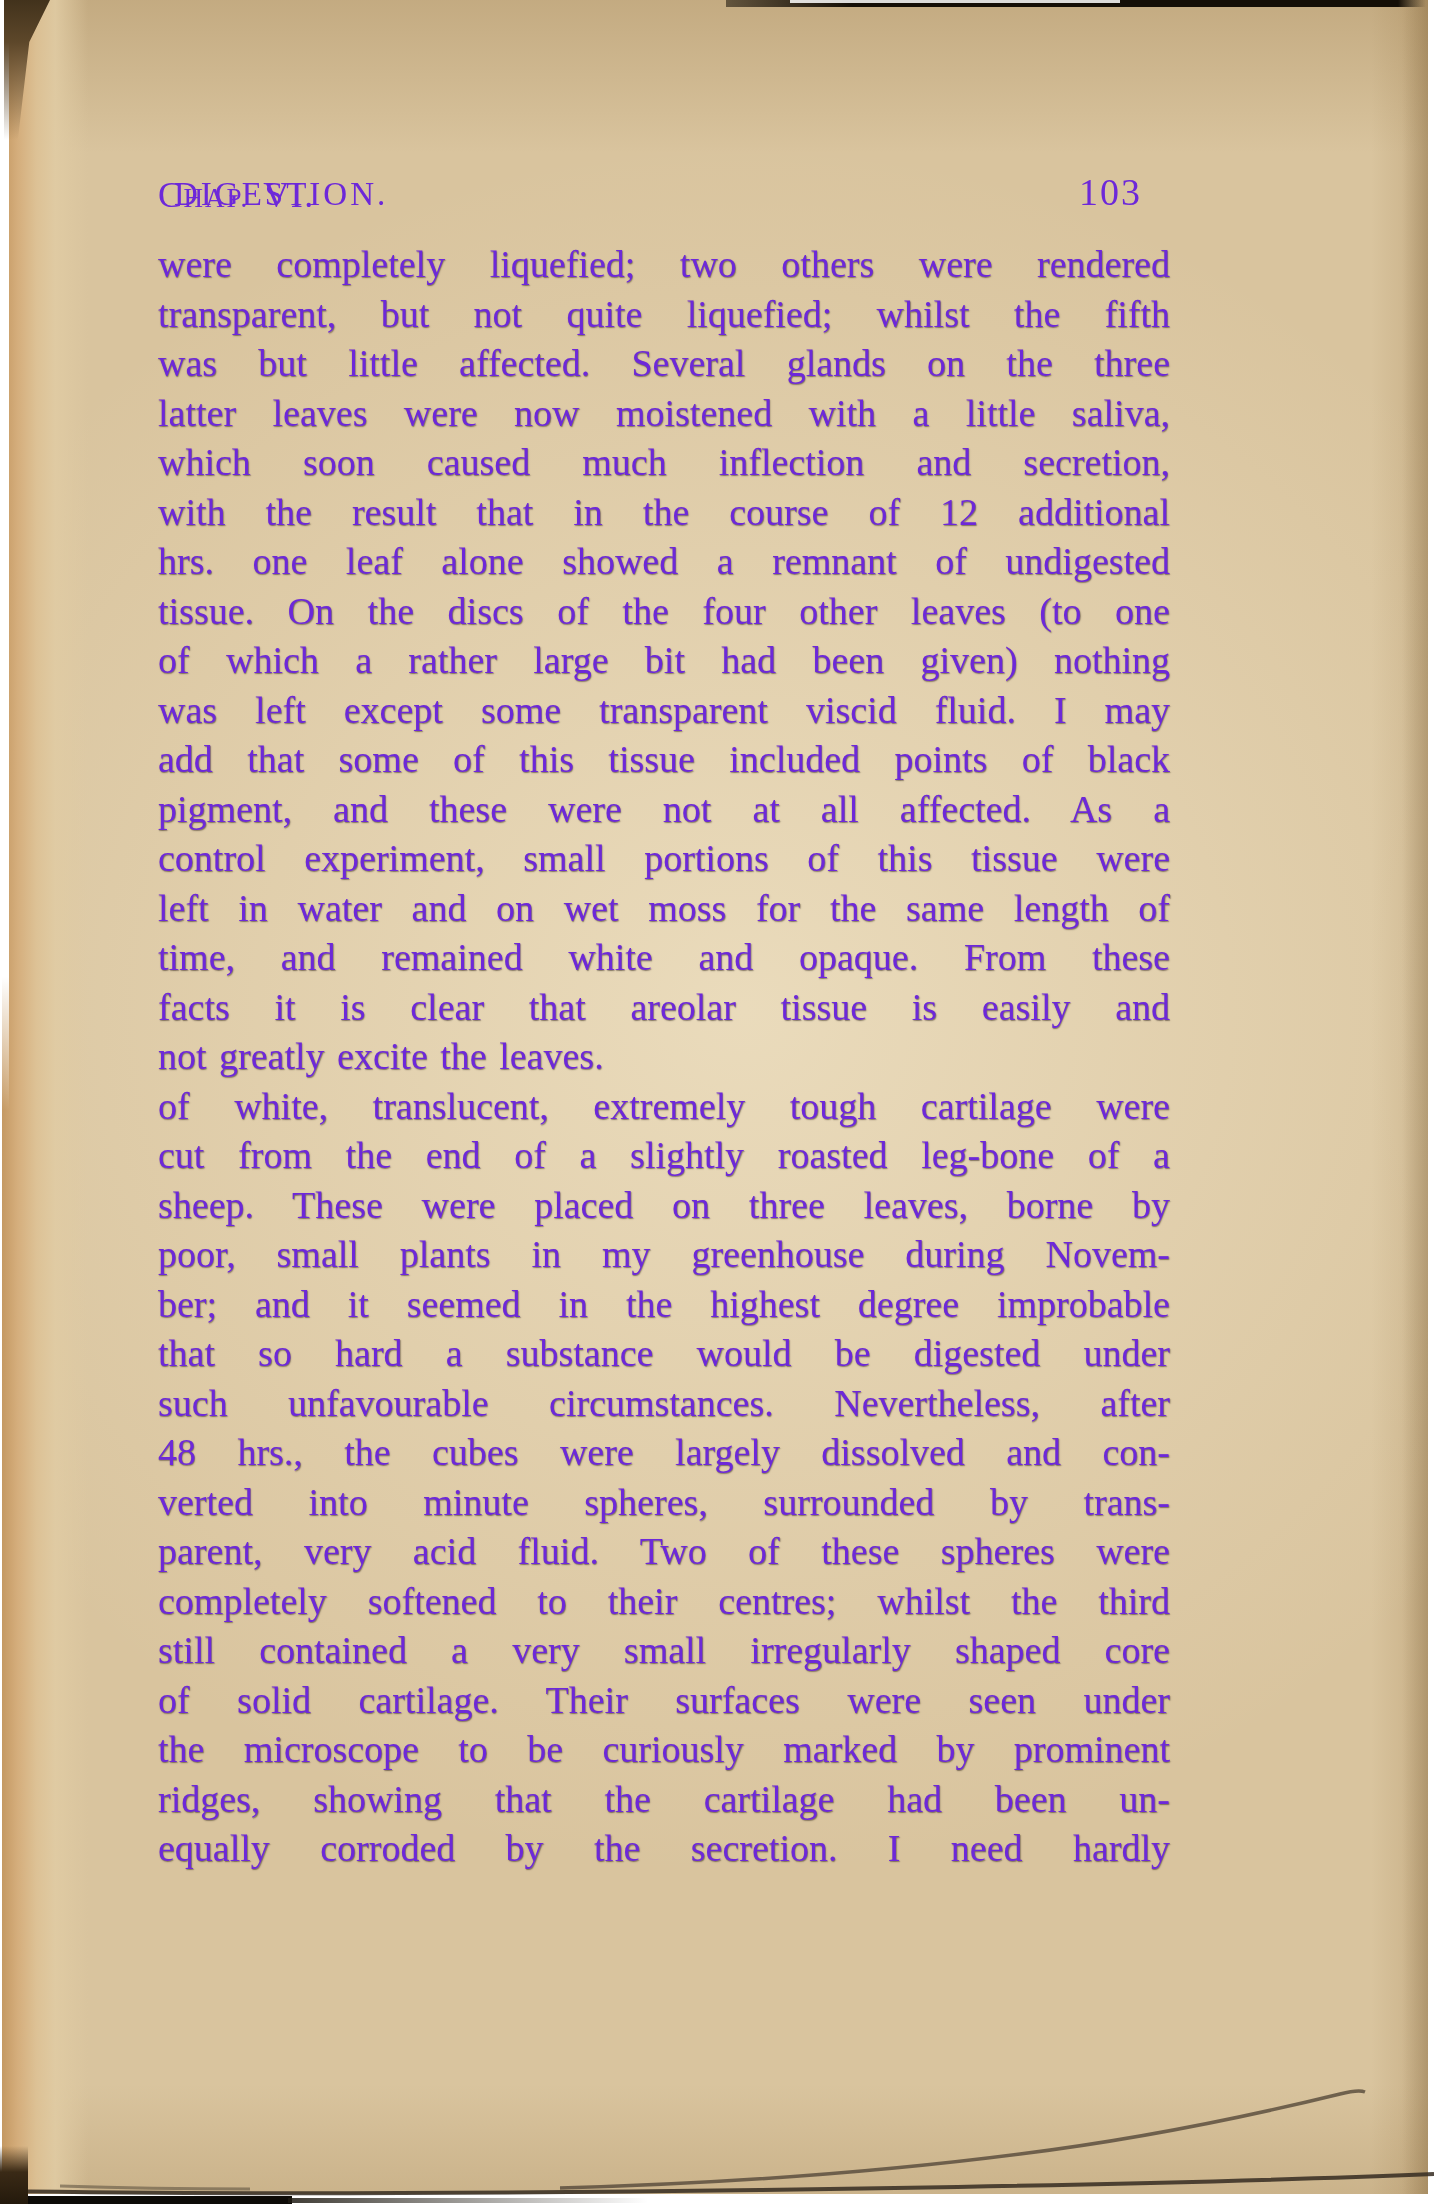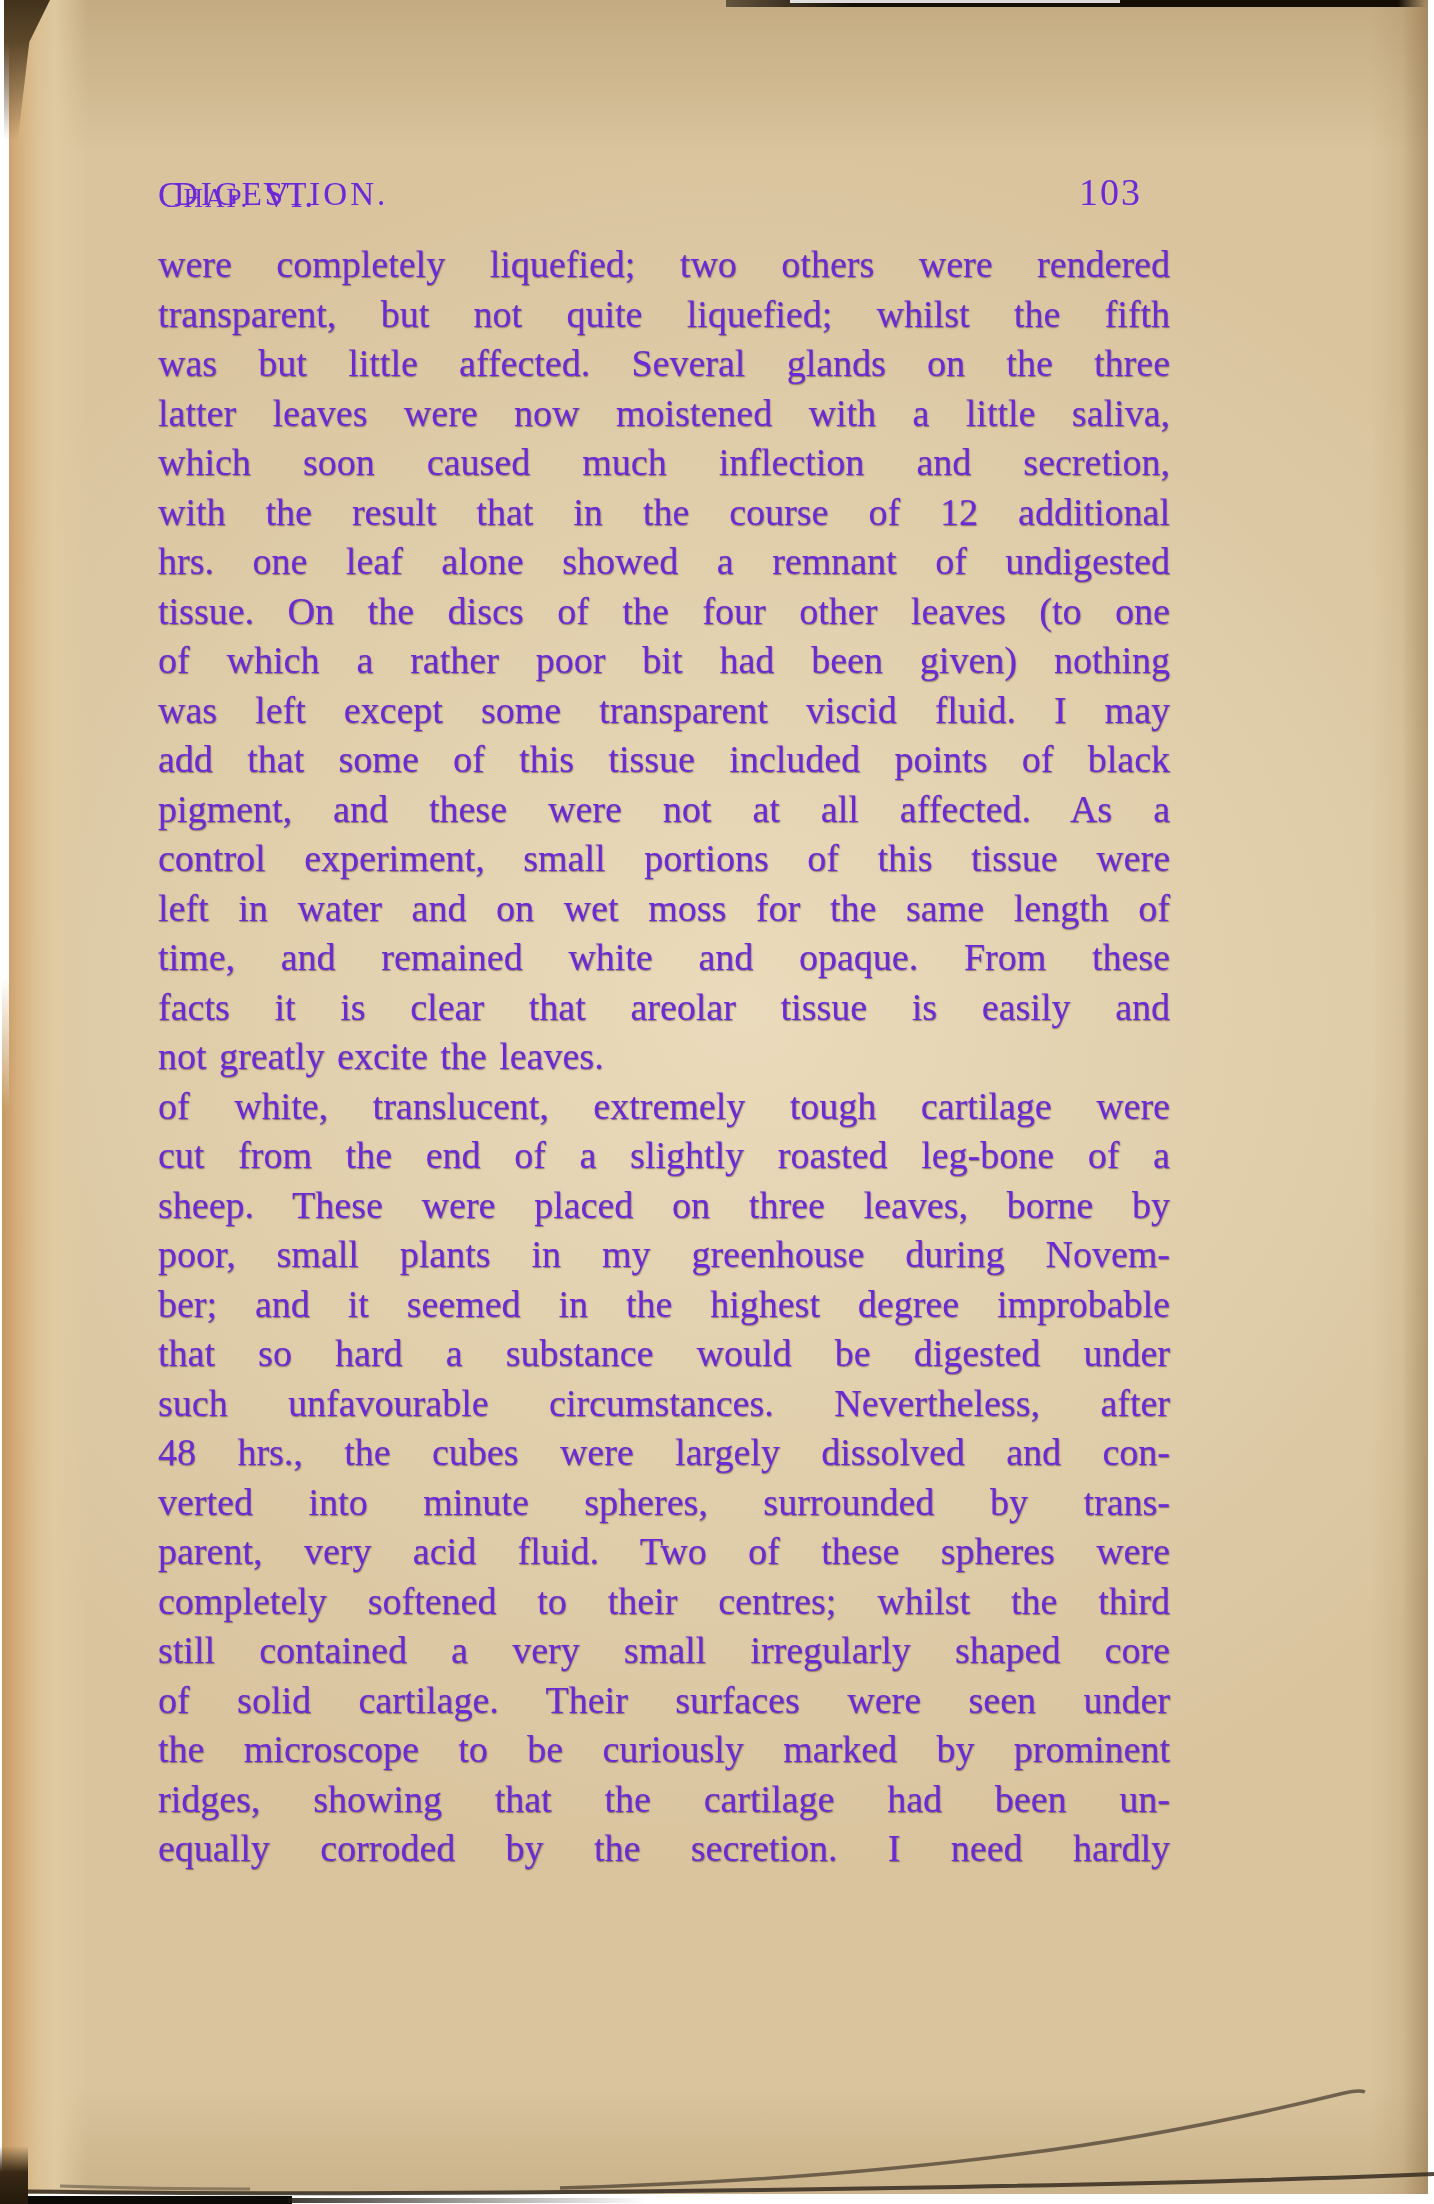--- a/index.html
+++ b/index.html
@@ -139,21 +139,21 @@
 
   <div class="content" id="content">
       <div class="line">were completely liquefied; two others were rendered</div>
       <div class="line">transparent, but not quite liquefied; whilst the fifth</div>
       <div class="line">was but little affected.  Several glands on the three</div>
       <div class="line">latter leaves were now moistened with a little saliva,</div>
       <div class="line">which soon caused much inflection and secretion,</div>
       <div class="line">with the result that in the course of 12 additional</div>
       <div class="line">hrs. one leaf alone showed a remnant of undigested</div>
       <div class="line">tissue.  On the discs of the four other leaves (to one</div>
-      <div class="line">of which a rather poor bit had been given) nothing</div>
+      <div class="line">of which a rather large bit had been given) nothing</div>
       <div class="line">was left except some transparent viscid fluid.  I may</div>
       <div class="line">add that some of this tissue included points of black</div>
       <div class="line">pigment, and these were not at all affected.  As a</div>
       <div class="line">control experiment, small portions of this tissue were</div>
       <div class="line">left in water and on wet moss for the same length of</div>
       <div class="line">time, and remained white and opaque.  From these</div>
       <div class="line">facts it is clear that areolar tissue is easily and</div>
       <div class="line pend">not greatly excite the leaves.</div>
       <div class="line">of white, translucent, extremely tough cartilage were</div>
       <div class="line">cut from the end of a slightly roasted leg-bone of a</div>

